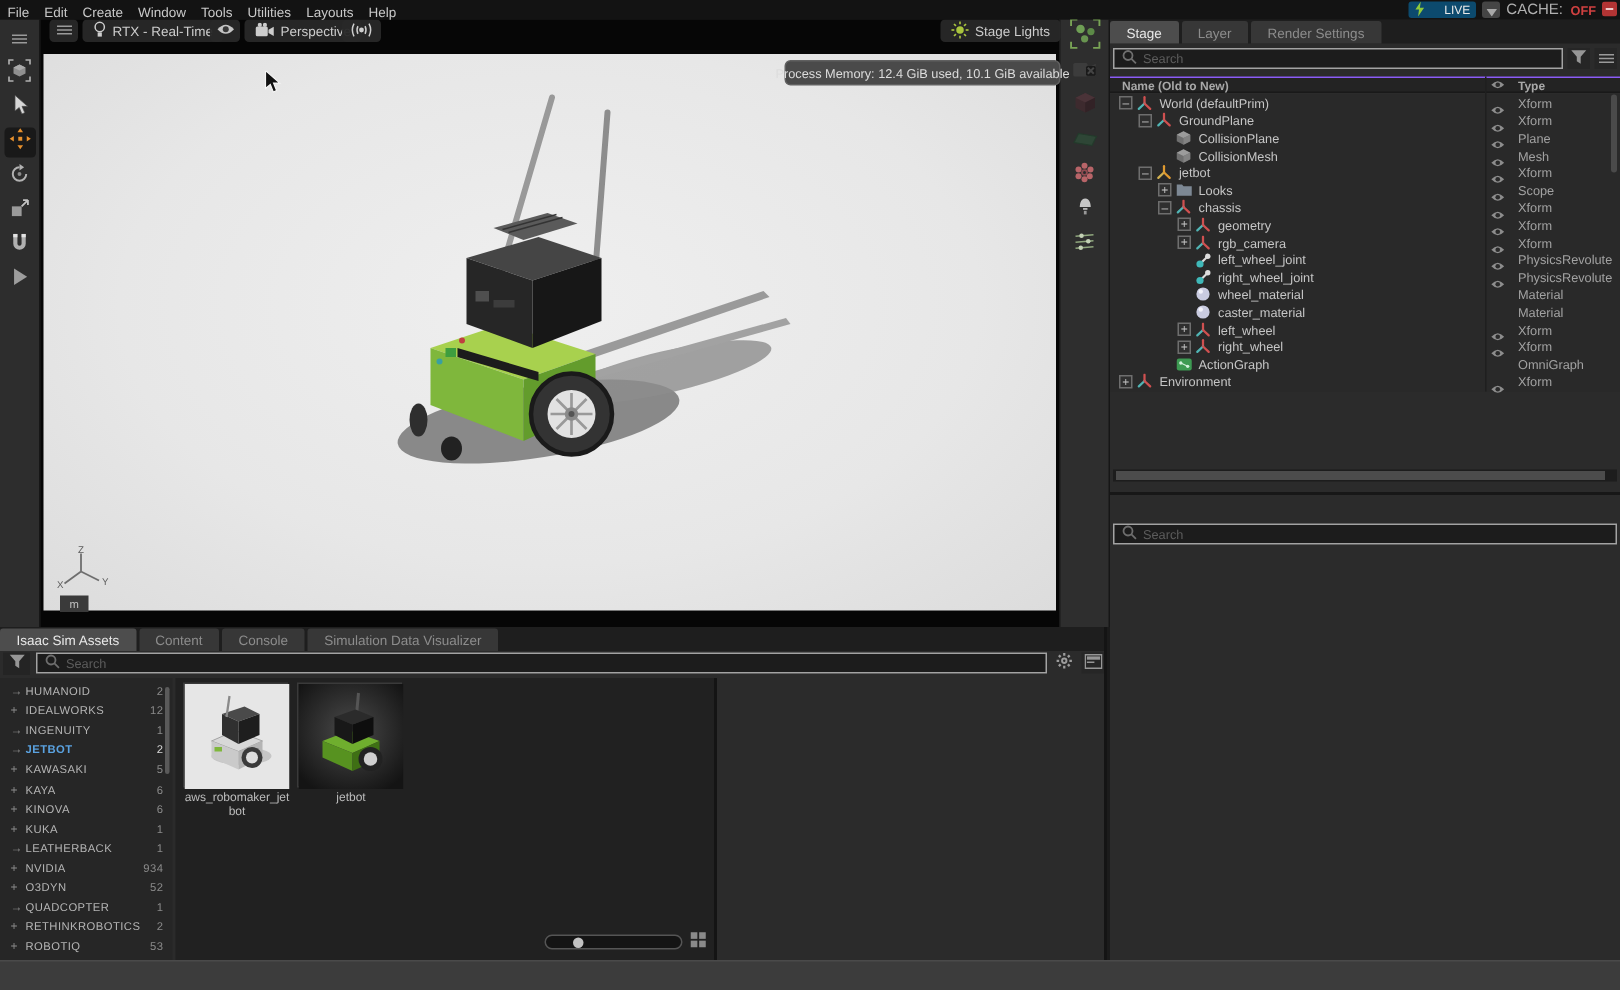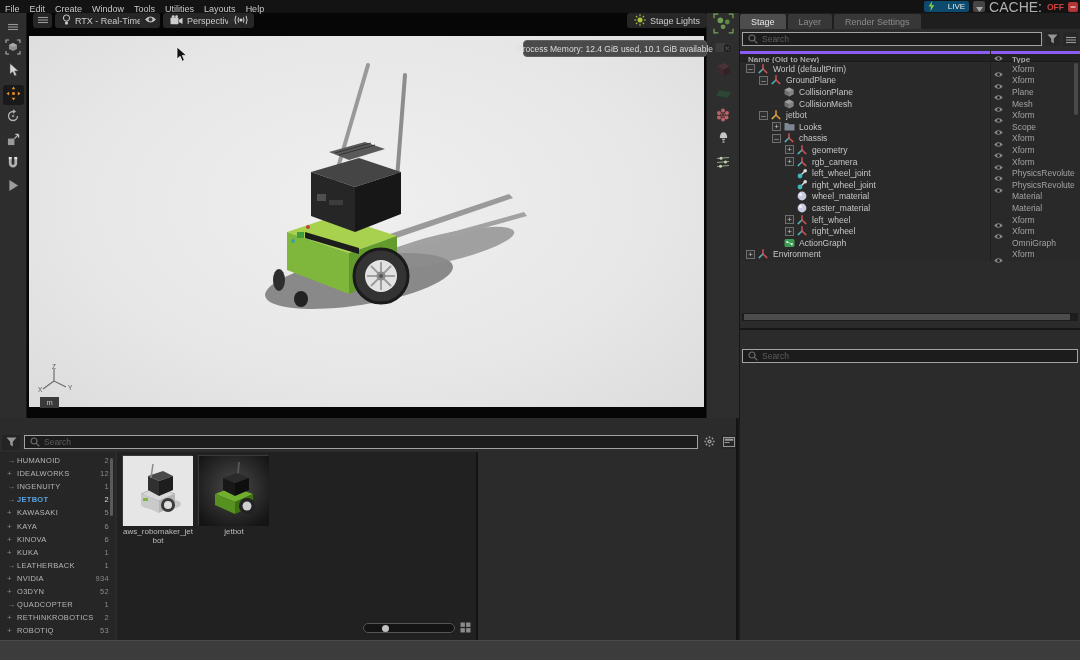--- a/index.html
+++ b/index.html
@@ -8,21 +8,21 @@
 
   
   #menubar { position:absolute; left:0; top:0; width:1080px; height:13px;
     background:#131313; display:flex; align-items:center; z-index:40; }
   .menu-item { font-size:9px; color:#c9c9c9; padding:0 5px; line-height:13px; cursor:default; }
   #menubar-right { position:absolute; right:2px; top:1px; height:11px; display:flex; align-items:center; gap:4px; }
   #live-pill { display:flex; align-items:center; gap:13px; background:#0c4a6e; border-radius:2px;
     height:11px; padding:0 4px; font-size:8px; font-weight:normal; color:#e8e8e8; }
   #live-caret { width:12px; height:11px; background:#454545; border-radius:2px;
     display:flex; align-items:center; justify-content:center; }
-  #cache-label { font-size:14px; color:#b0b0b0; }
+  #cache-label { font-size:10px; color:#b0b0b0; }
   #cache-status { font-size:8.5px; font-weight:bold; color:#cf4040; margin-left:1px; }
 
   
   #left-toolbar { position:absolute; left:0; top:13px; width:27px; height:405px;
     background:#2d2d2d; border-right:1px solid #161616; display:flex; flex-direction:column;
     align-items:center; padding-top:3px; gap:3px; }
   .tool-btn { width:21px; height:20px; display:flex; align-items:center; justify-content:center;
     border-radius:3px; }
   .tool-btn.active { background:#191919; }
 
@@ -58,21 +58,21 @@
     color:#9a9a9a; font-size:8.5px; font-family:inherit; }
   .searchbox input::placeholder { color:#5d5d5d; }
 
   
   #stage-panel { position:absolute; left:740px; top:13px; width:340px; height:315px; background:#2b2b2b; }
   #stage-search-row { position:absolute; left:2px; top:19px; width:336px; height:15px; display:flex; gap:3px; }
   #stage-search { flex:1; }
   .row-iconbtn { width:15px; height:14px; display:flex; align-items:center; justify-content:center;
     background:#262626; }
   #stage-header { position:absolute; left:0; top:38px; width:340px; height:11px; background:#232323;
-    border-top:3px solid #8b5cf6; border-bottom:1px solid #191919; font-size:8px; color:#a8a8a8; }
+    border-top:1px solid #8b5cf6; border-bottom:1px solid #191919; font-size:8px; color:#a8a8a8; }
   #stage-header .hdr-name { position:absolute; left:8px; top:1px; font-weight:bold; }
   #stage-header .hdr-eye { position:absolute; left:253px; top:1px; }
   #stage-header .hdr-type { position:absolute; left:272px; top:1px; font-weight:bold; }
   #stage-tree { position:absolute; left:0; top:50px; width:340px; height:198px; background:#292929; }
   .tree-row { position:relative; height:11.6px; display:flex; align-items:center; }
   .tree-row .expander { width:9px; height:9px; border:1px solid #6e6e6e; background:#2f2f2f;
     color:#c5c5c5; font-size:8px; line-height:7px; text-align:center; margin-right:3px; flex:none; }
   .tree-row .prim-icon { width:12px; margin-right:3px; flex:none; display:flex; align-items:center; }
   .tree-row .prim-label { font-size:8.5px; color:#c6c6c6; white-space:nowrap; }
   .tree-row .row-eye { position:absolute; left:253px; top:1px; width:14px; }
@@ -746,20 +746,26 @@
       <span class="icon"><svg width="10" height="10" viewBox="0 0 10 10">
             <circle cx="4" cy="4" r="3" fill="none" stroke="#6e6e6e" stroke-width="1.2"></circle>
             <line x1="6.3" y1="6.3" x2="9.3" y2="9.3" stroke="#6e6e6e" stroke-width="1.2"></line>
           </svg></span>
       <input placeholder="Search" style="">
     </div>
   </div>
 </div>
 
 <div id="assets-panel">
+  <div class="tabbar" id="assets-tabs">
+      <div class="tab active">Isaac Sim Assets</div>
+      <div class="tab">Content</div>
+      <div class="tab">Console</div>
+      <div class="tab">Simulation Data Visualizer</div>
+    </div>
   <div id="assets-search-row">
     <div id="assets-funnel-btn">
       <span class="icon"><svg width="11" height="10" viewBox="0 0 11 10">
             <path d="M0.5,0.5 H10.5 L6.8,4.8 V9.5 L4.2,7.8 V4.8 Z" fill="#969696"></path>
           </svg></span>
     </div>
     <div class="searchbox" id="assets-search">
       <span class="icon"><svg width="10" height="10" viewBox="0 0 10 10">
             <circle cx="4" cy="4" r="3" fill="none" stroke="#6e6e6e" stroke-width="1.2"></circle>
             <line x1="6.3" y1="6.3" x2="9.3" y2="9.3" stroke="#6e6e6e" stroke-width="1.2"></line>

